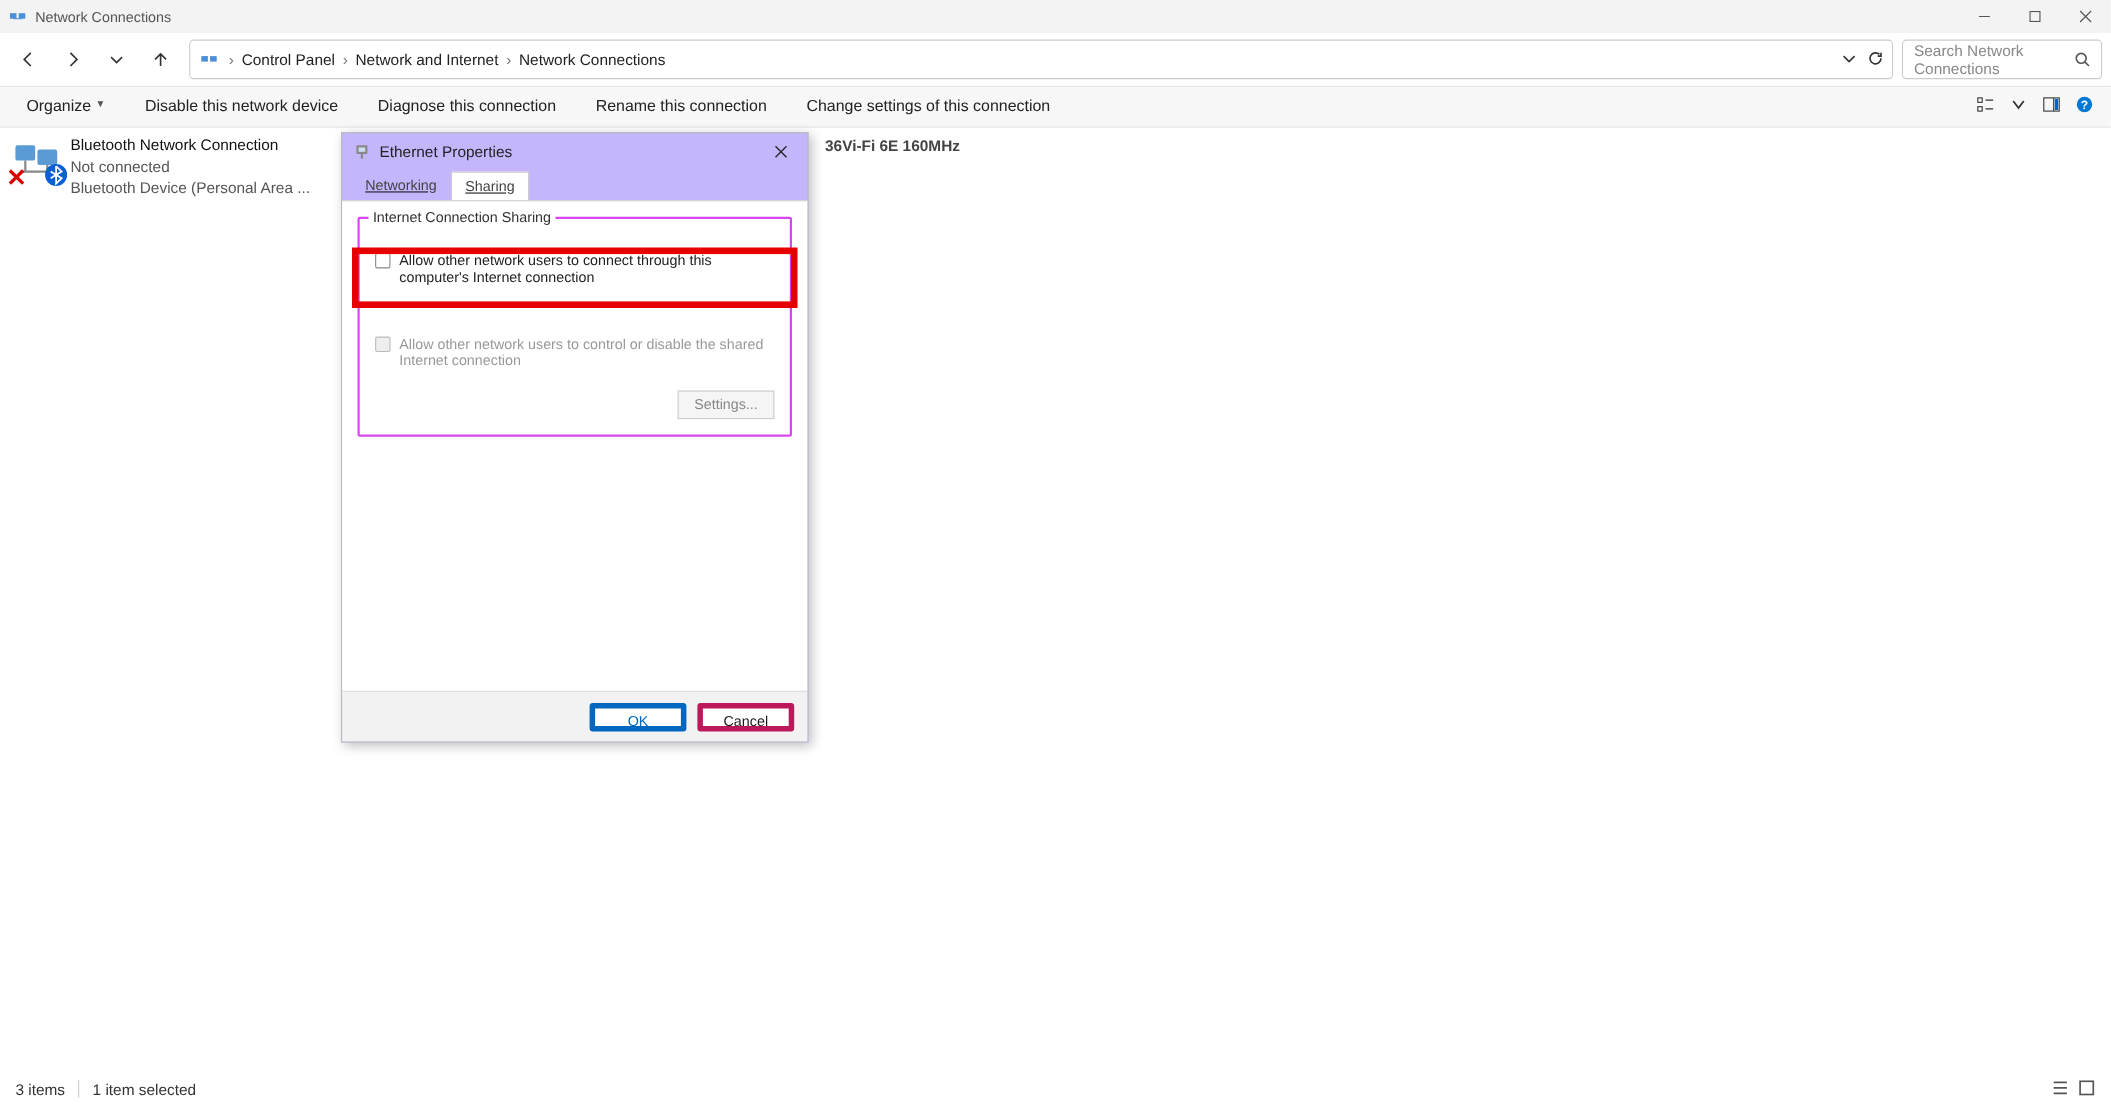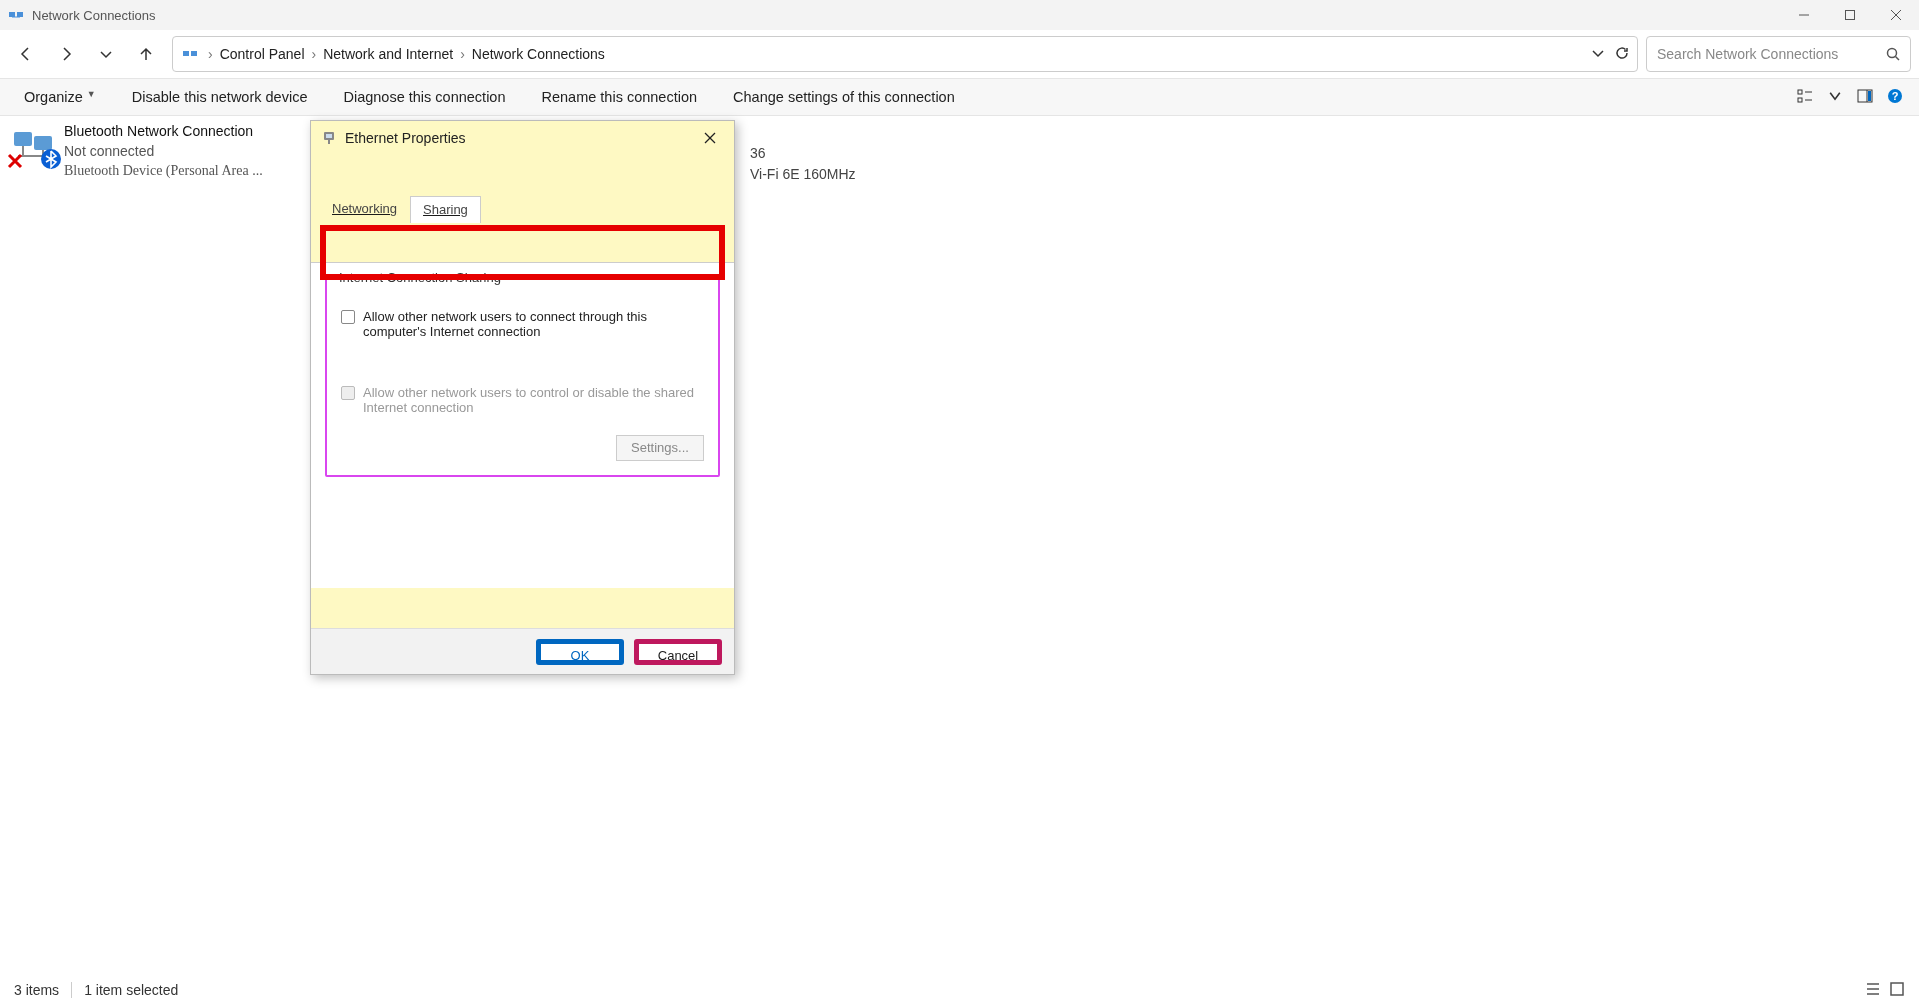--- a/index.html
+++ b/index.html
@@ -16,46 +16,46 @@
 
 .navbar { height: 48px; display: flex; align-items: center; padding: 0 8px; gap: 4px; background: #fff; }
 .nav-btn { width: 36px; height: 36px; display: flex; align-items: center; justify-content: center; border-radius: 4px; }
 .nav-btn svg { width: 16px; height: 16px; stroke: #333; stroke-width: 1.5; fill: none; }
 .addressbar { flex: 1; height: 36px; border: 1px solid #ccc; border-radius: 4px; display: flex; align-items: center; padding: 0 8px; margin: 0 4px; }
 .addressbar .folder-icon { width: 18px; height: 18px; margin-right: 6px; }
 .crumb { padding: 0 4px; color: #222; font-size: 14px; }
 .crumb-sep { color: #777; padding: 0 3px; }
 .addr-right { margin-left: auto; display: flex; align-items: center; gap: 10px; }
 .addr-right svg { width: 14px; height: 14px; stroke: #333; fill: none; }
-.searchbox { width: 265px; height: 36px; border: 1px solid #ccc; border-radius: 4px; display: flex; align-items: center; padding: 0 10px; color: #888; }
+.searchbox { width: 182px; height: 36px; border: 1px solid #ccc; border-radius: 4px; display: flex; align-items: center; padding: 0 10px; color: #888; }
 .searchbox span { flex: 1; font-size: 14px; }
 .searchbox svg { width: 14px; height: 14px; stroke: #555; fill: none; }
 
 
 .toolbar { height: 38px; background: #f7f7f7; border-top: 1px solid #e5e5e5; border-bottom: 1px solid #e5e5e5; display: flex; align-items: center; padding: 0 16px; font-size: 14.5px; color: #222; }
 .tool-item { padding: 4px 8px; margin-right: 20px; display: flex; align-items: flex-start; gap: 4px; }
 .tool-item .drop { font-size: 9px; color: #555; }
 .toolbar-right { margin-left: auto; display: flex; align-items: center; gap: 14px; }
 .toolbar-right svg { width: 16px; height: 16px; }
 
 
 .content { position: relative; display: flex; padding: 6px 10px; gap: 30px; }
 .netitem { display: flex; gap: 8px; width: 300px; }
 .neticon { width: 46px; height: 46px; position: relative; flex-shrink: 0; }
 .neticon svg { width: 100%; height: 100%; }
 .neticon .overlay { position: absolute; bottom: -2px; left: -4px; width: 18px; height: 18px; }
 .neticon .overlay2 { position: absolute; bottom: -2px; right: -6px; width: 22px; height: 22px; }
 .netinfo { display: flex; flex-direction: column; line-height: 1.4; font-size: 14px; }
 .netname { color: #111; }
 .netstatus { color: #555; }
-.netdev { color: #555; white-space: nowrap; overflow: hidden; text-overflow: ellipsis; max-width: 220px; font-family: Liberation Serif, serif; }
-.partial { display: flex; flex-direction: column; line-height: 1.5; font-size: 14px; color: #444; }
-
-
-.dialog { position: absolute; left: 310px; top: 120px; width: 425px; height: 555px; background: #fef9c3; border: 1px solid #bbb; box-shadow: 3px 3px 10px rgba(0,0,0,0.25); display: flex; flex-direction: column; gap: 40px; }
+.netdev { color: #555; white-space: nowrap; overflow: hidden; text-overflow: ellipsis; max-width: 220px; }
+.partial { display: flex; flex-direction: row; line-height: 1.5; font-size: 14px; color: #444; font-weight: bold; }
+
+
+.dialog { position: absolute; left: 310px; top: 120px; width: 425px; height: 555px; background: #c4b5fd; border: 1px solid #bbb; box-shadow: 3px 3px 10px rgba(0,0,0,0.25); display: flex; flex-direction: column; }
 .dlg-title { height: 34px; display: flex; align-items: center; padding: 0 10px; font-size: 14px; color: #222; }
 .dlg-title-icon { width: 16px; height: 16px; margin-right: 8px; }
 .dlg-close { margin-left: auto; width: 28px; height: 28px; display: flex; align-items: center; justify-content: center; }
 .dlg-tabs { display: flex; padding-left: 8px; font-size: 13px; text-decoration: underline; }
 .dlg-tab { padding: 5px 12px 6px; border: 1px solid transparent; border-bottom: none; color: #444; }
 .dlg-tab.active { background: #fff; border-color: #ccc; position: relative; top: 1px; }
 .dlg-body { flex: 1; background: #fff; border-top: 1px solid #ccc; padding: 14px 14px; position: relative; }
 .groupbox { border: 2px solid #d946ef; border-radius: 2px; padding: 30px 14px 14px; position: relative; }
 .groupbox-title { position: absolute; top: -9px; left: 8px; background: #fff; padding: 0 4px; font-size: 13px; color: #333; }
 .chk-row { display: flex; align-items: flex-start; gap: 8px; font-size: 13px; color: #222; margin-bottom: 20px; }

